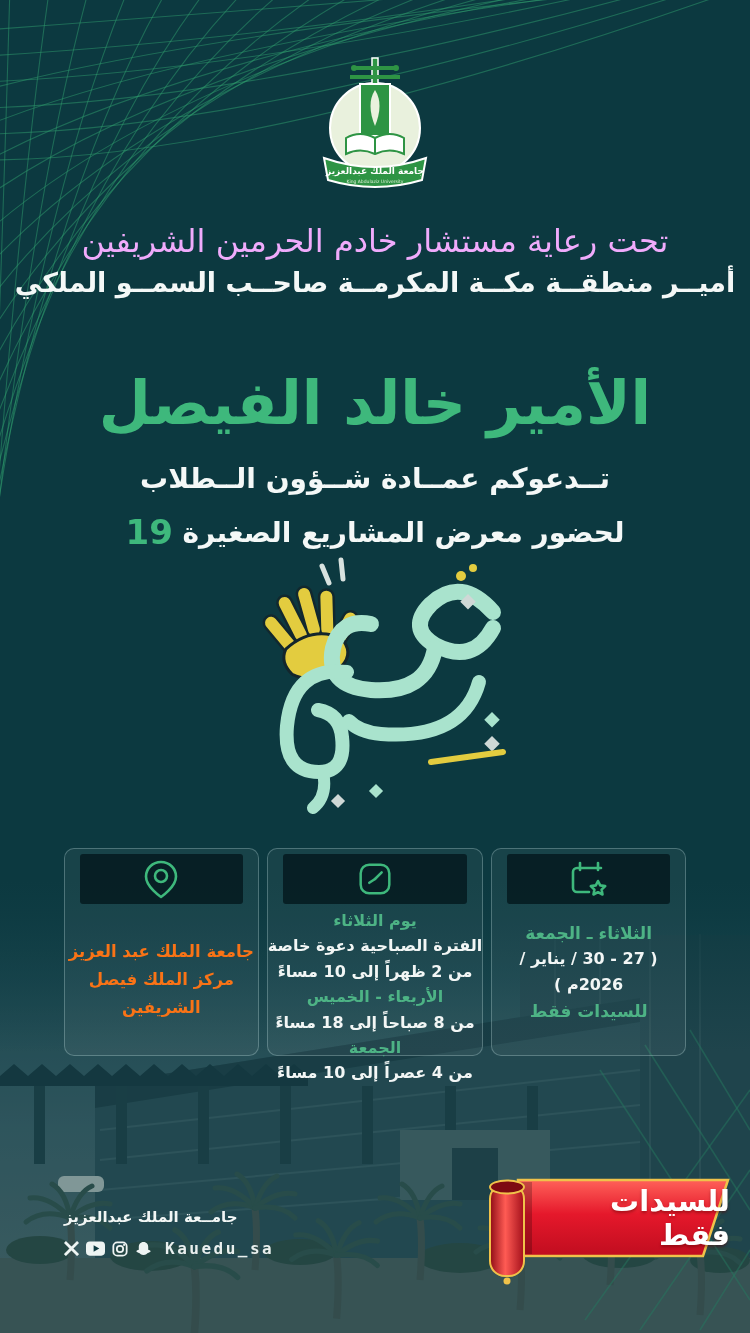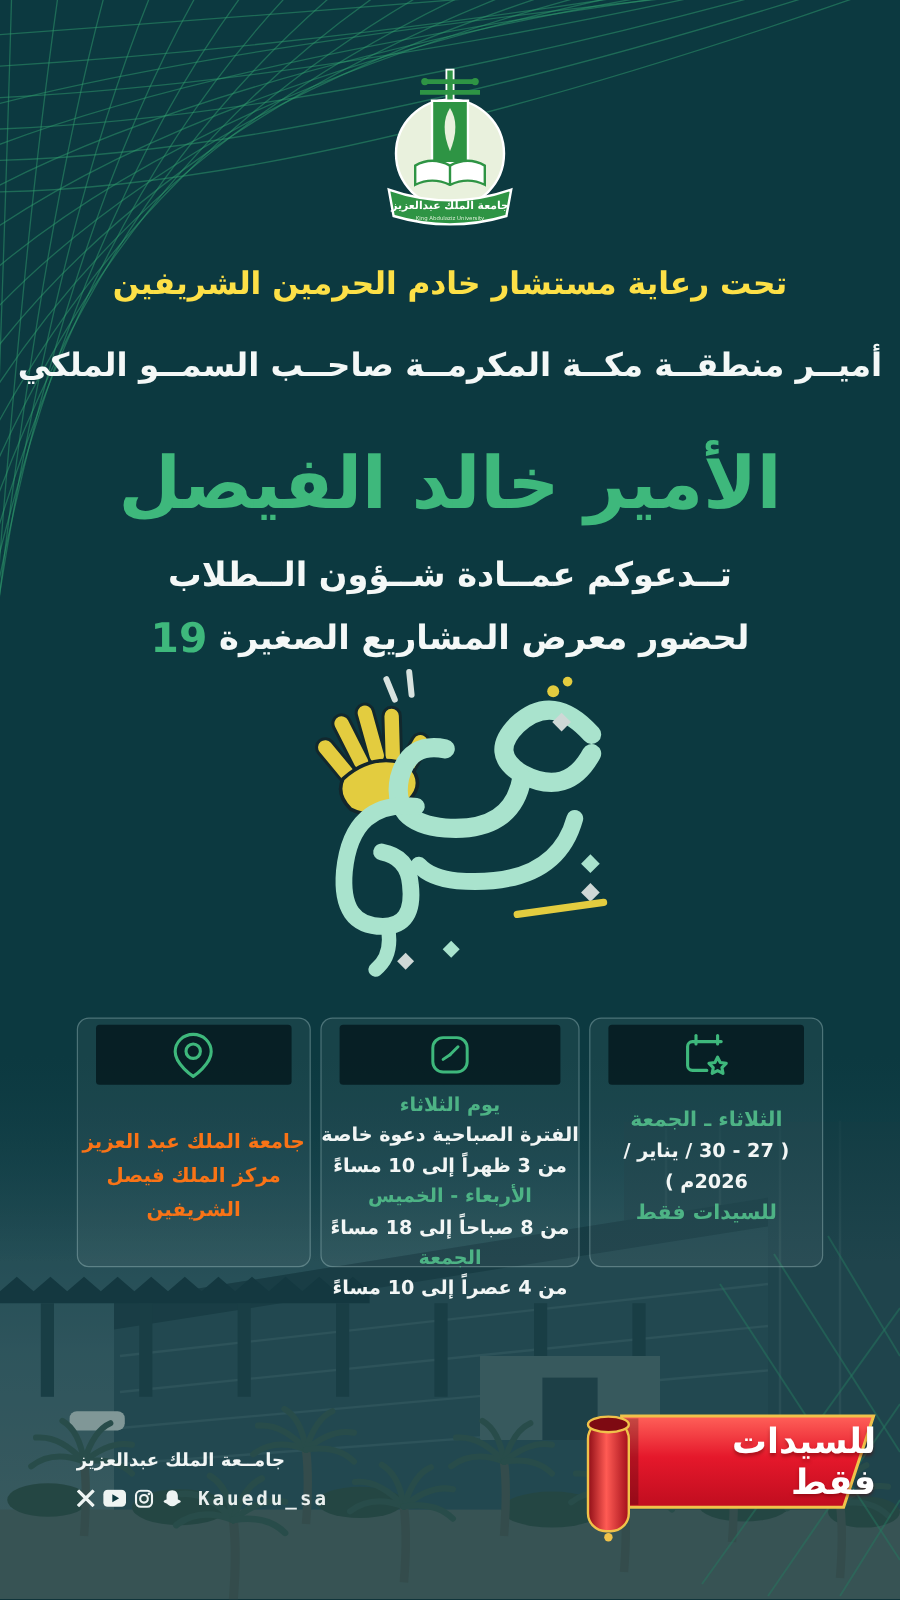--- a/index.html
+++ b/index.html
@@ -7,22 +7,22 @@
         background:#0c3940;font-family:"DejaVu Sans","Liberation Sans",sans-serif;}
   svg{display:block;}
   .abs{position:absolute;}
   .ctr{left:0;width:750px;text-align:center;}
   
   #mesh-svg{position:absolute;top:0;left:0;pointer-events:none;}
   .meshline{fill:none;stroke:#2f9d6d;stroke-opacity:.5;stroke-width:1.1;}
   
   #photo-svg{position:absolute;top:880px;left:0;pointer-events:none;}
   
-  .l1{top:222px;font-size:26px;font-weight:700;color:#fde047;}
-  .l2{top:289px;font-size:27px;font-weight:700;color:#f4f8f7;letter-spacing:.5px;}
+  .l1{top:222px;font-size:32px;font-weight:400;color:#f0abfc;}
+  .l2{top:267px;font-size:27px;font-weight:700;color:#f4f8f7;letter-spacing:.5px;}
   .prince{top:348px;font-size:60px;font-weight:700;color:#3eb87c;line-height:110px;}
   .invite{top:462px;font-size:28px;font-weight:700;color:#f4f8f7;}
   .event{top:512px;font-size:28px;font-weight:700;color:#f4f8f7;}
   .event .num{color:#3eb87c;font-size:34px;font-weight:800;vertical-align:-2px;}
   
   .mark{top:550px;left:225px;width:300px;height:265px;}
   
   .cards{top:848px;left:64px;width:622px;height:208px;display:flex;gap:8px;direction:rtl;}
   .card{flex:1;border:1px solid rgba(190,220,220,.32);border-radius:10px;
         background:rgba(255,255,255,.05);box-sizing:border-box;direction:rtl;}
@@ -258,21 +258,21 @@
       <div class="card-head">
         <svg width="42" height="42" viewBox="0 0 44 44" class="cicon">
           <rect x="7" y="7" width="30" height="30" rx="9"></rect>
           <path d="M22,22 L29,15"></path>
             <path d="M22,22 L16,26"></path>
         </svg>
       </div>
       <div class="body sched-body">
           <div class="sline green" dir="rtl">يوم الثلاثاء</div>
           <div class="sline" dir="rtl">الفترة الصباحية دعوة خاصة</div>
-          <div class="sline" dir="rtl">من 3 ظهراً إلى 10 مساءً</div>
+          <div class="sline" dir="rtl">من 2 ظهراً إلى 10 مساءً</div>
           <div class="sline green" dir="rtl">الأربعاء - الخميس</div>
           <div class="sline" dir="rtl">من 8 صباحاً إلى 18 مساءً</div>
           <div class="sline green" dir="rtl">الجمعة</div>
           <div class="sline" dir="rtl">من 4 عصراً إلى 10 مساءً</div>
         </div>
     </div>
 
     <div class="card">
       <div class="card-head">
         <svg width="44" height="44" viewBox="0 0 44 44" class="cicon">

